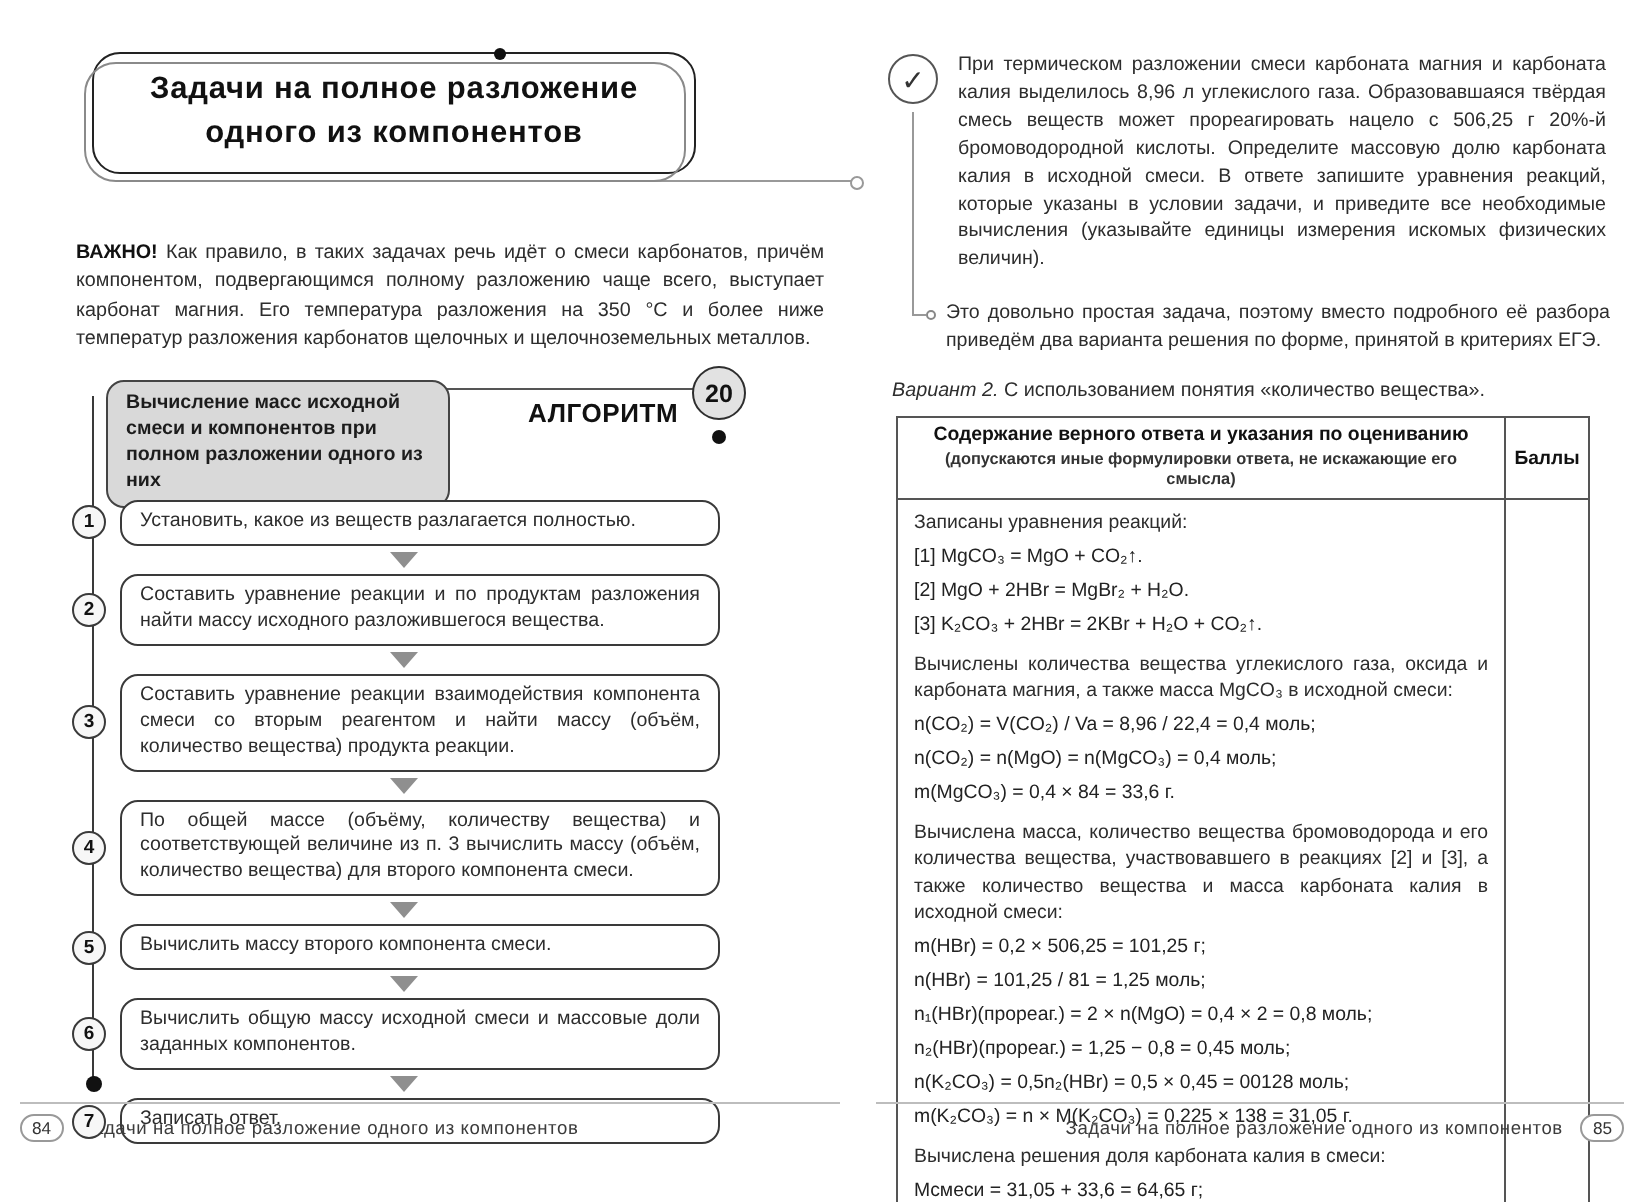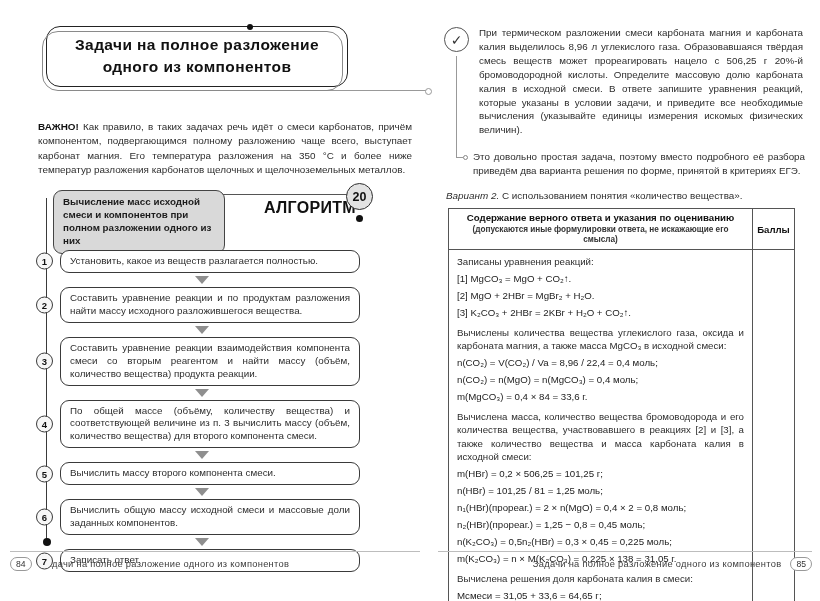--- a/index.html
+++ b/index.html
@@ -42,21 +42,21 @@
 
   .algorithm { position:absolute; left:0; top:168px; width:392px; height:372px; }
   .algo-line { position:absolute; left:16px; top:10px; height:342px; border-left:1.4px solid #3a3a3a; }
   .algo-line-dot { position:absolute; left:13px; top:350px; width:8px; height:8px; background:#111; border-radius:50%; }
   .algo-top-line { position:absolute; left:120px; top:6px; width:202px; border-top:1.3px solid #555; }
   .algo-head-box {
     position:absolute; left:23px; top:2px; width:172px;
     background:#d9d9d9; border:1.4px solid #444; border-radius:9px;
     padding:5px 9px; font-size:9.8px; font-weight:bold; line-height:1.32; color:#1c1c1c;
   }
-  .algo-label { position:absolute; left:234px; top:11px; font-size:16px; font-weight:bold; color:#111; letter-spacing:0.3px; }
+  .algo-label { position:absolute; left:234px; top:11px; font-size:13px; font-weight:bold; color:#111; letter-spacing:0.3px; }
   .algo-num {
     position:absolute; left:316px; top:-5px; width:27px; height:27px;
     background:#e2e2e2; border:1.6px solid #2e2e2e; border-radius:50%;
     font-size:12.5px; font-weight:bold; color:#111;
     display:flex; align-items:center; justify-content:center;
   }
   .algo-num-dot { position:absolute; left:326px; top:27px; width:7px; height:7px; background:#111; border-radius:50%; }
 
   .steps { position:absolute; left:14px; top:62px; width:316px; display:flex; flex-direction:column; }
   .step-row { position:relative; margin-left:16px; }
@@ -209,21 +209,21 @@
           <div class="t-f">[3] K₂CO₃ + 2HBr = 2KBr + H₂O + CO₂↑.</div>
           <div class="t-para">Вычислены количества вещества углекислого газа, оксида и карбоната магния, а также масса MgCO₃ в исходной смеси:</div>
           <div class="t-f">n(CO₂) = V(CO₂) / Va = 8,96 / 22,4 = 0,4 моль;</div>
           <div class="t-f">n(CO₂) = n(MgO) = n(MgCO₃) = 0,4 моль;</div>
           <div class="t-f">m(MgCO₃) = 0,4 × 84 = 33,6 г.</div>
           <div class="t-para">Вычислена масса, количество вещества бромоводорода и его количества вещества, участвовавшего в реакциях [2] и [3], а также количество вещества и масса карбоната калия в исходной смеси:</div>
           <div class="t-f">m(HBr) = 0,2 × 506,25 = 101,25 г;</div>
           <div class="t-f">n(HBr) = 101,25 / 81 = 1,25 моль;</div>
           <div class="t-f">n₁(HBr)(прореаг.) = 2 × n(MgO) = 0,4 × 2 = 0,8 моль;</div>
           <div class="t-f">n₂(HBr)(прореаг.) = 1,25 − 0,8 = 0,45 моль;</div>
-          <div class="t-f">n(K₂CO₃) = 0,5n₂(HBr) = 0,3 × 0,45 = 0,225 моль;</div>
+          <div class="t-f">n(K₂CO₃) = 0,5n₂(HBr) = 0,5 × 0,45 = 00128 моль;</div>
           <div class="t-f">m(K₂CO₃) = n × M(K₂CO₃) = 0,225 × 138 = 31,05 г.</div>
           <div class="t-para">Вычислена решения доля карбоната калия в смеси:</div>
           <div class="t-f">Mсмеси = 31,05 + 33,6 = 64,65 г;</div>
           <div class="t-f">ω(K₂CO₃) = (35,05 × 100) / 64,65 = 48%</div>
         </td>
         <td class="td-points"></td>
       </tr>
     </tbody>
       </table>
   </div>

